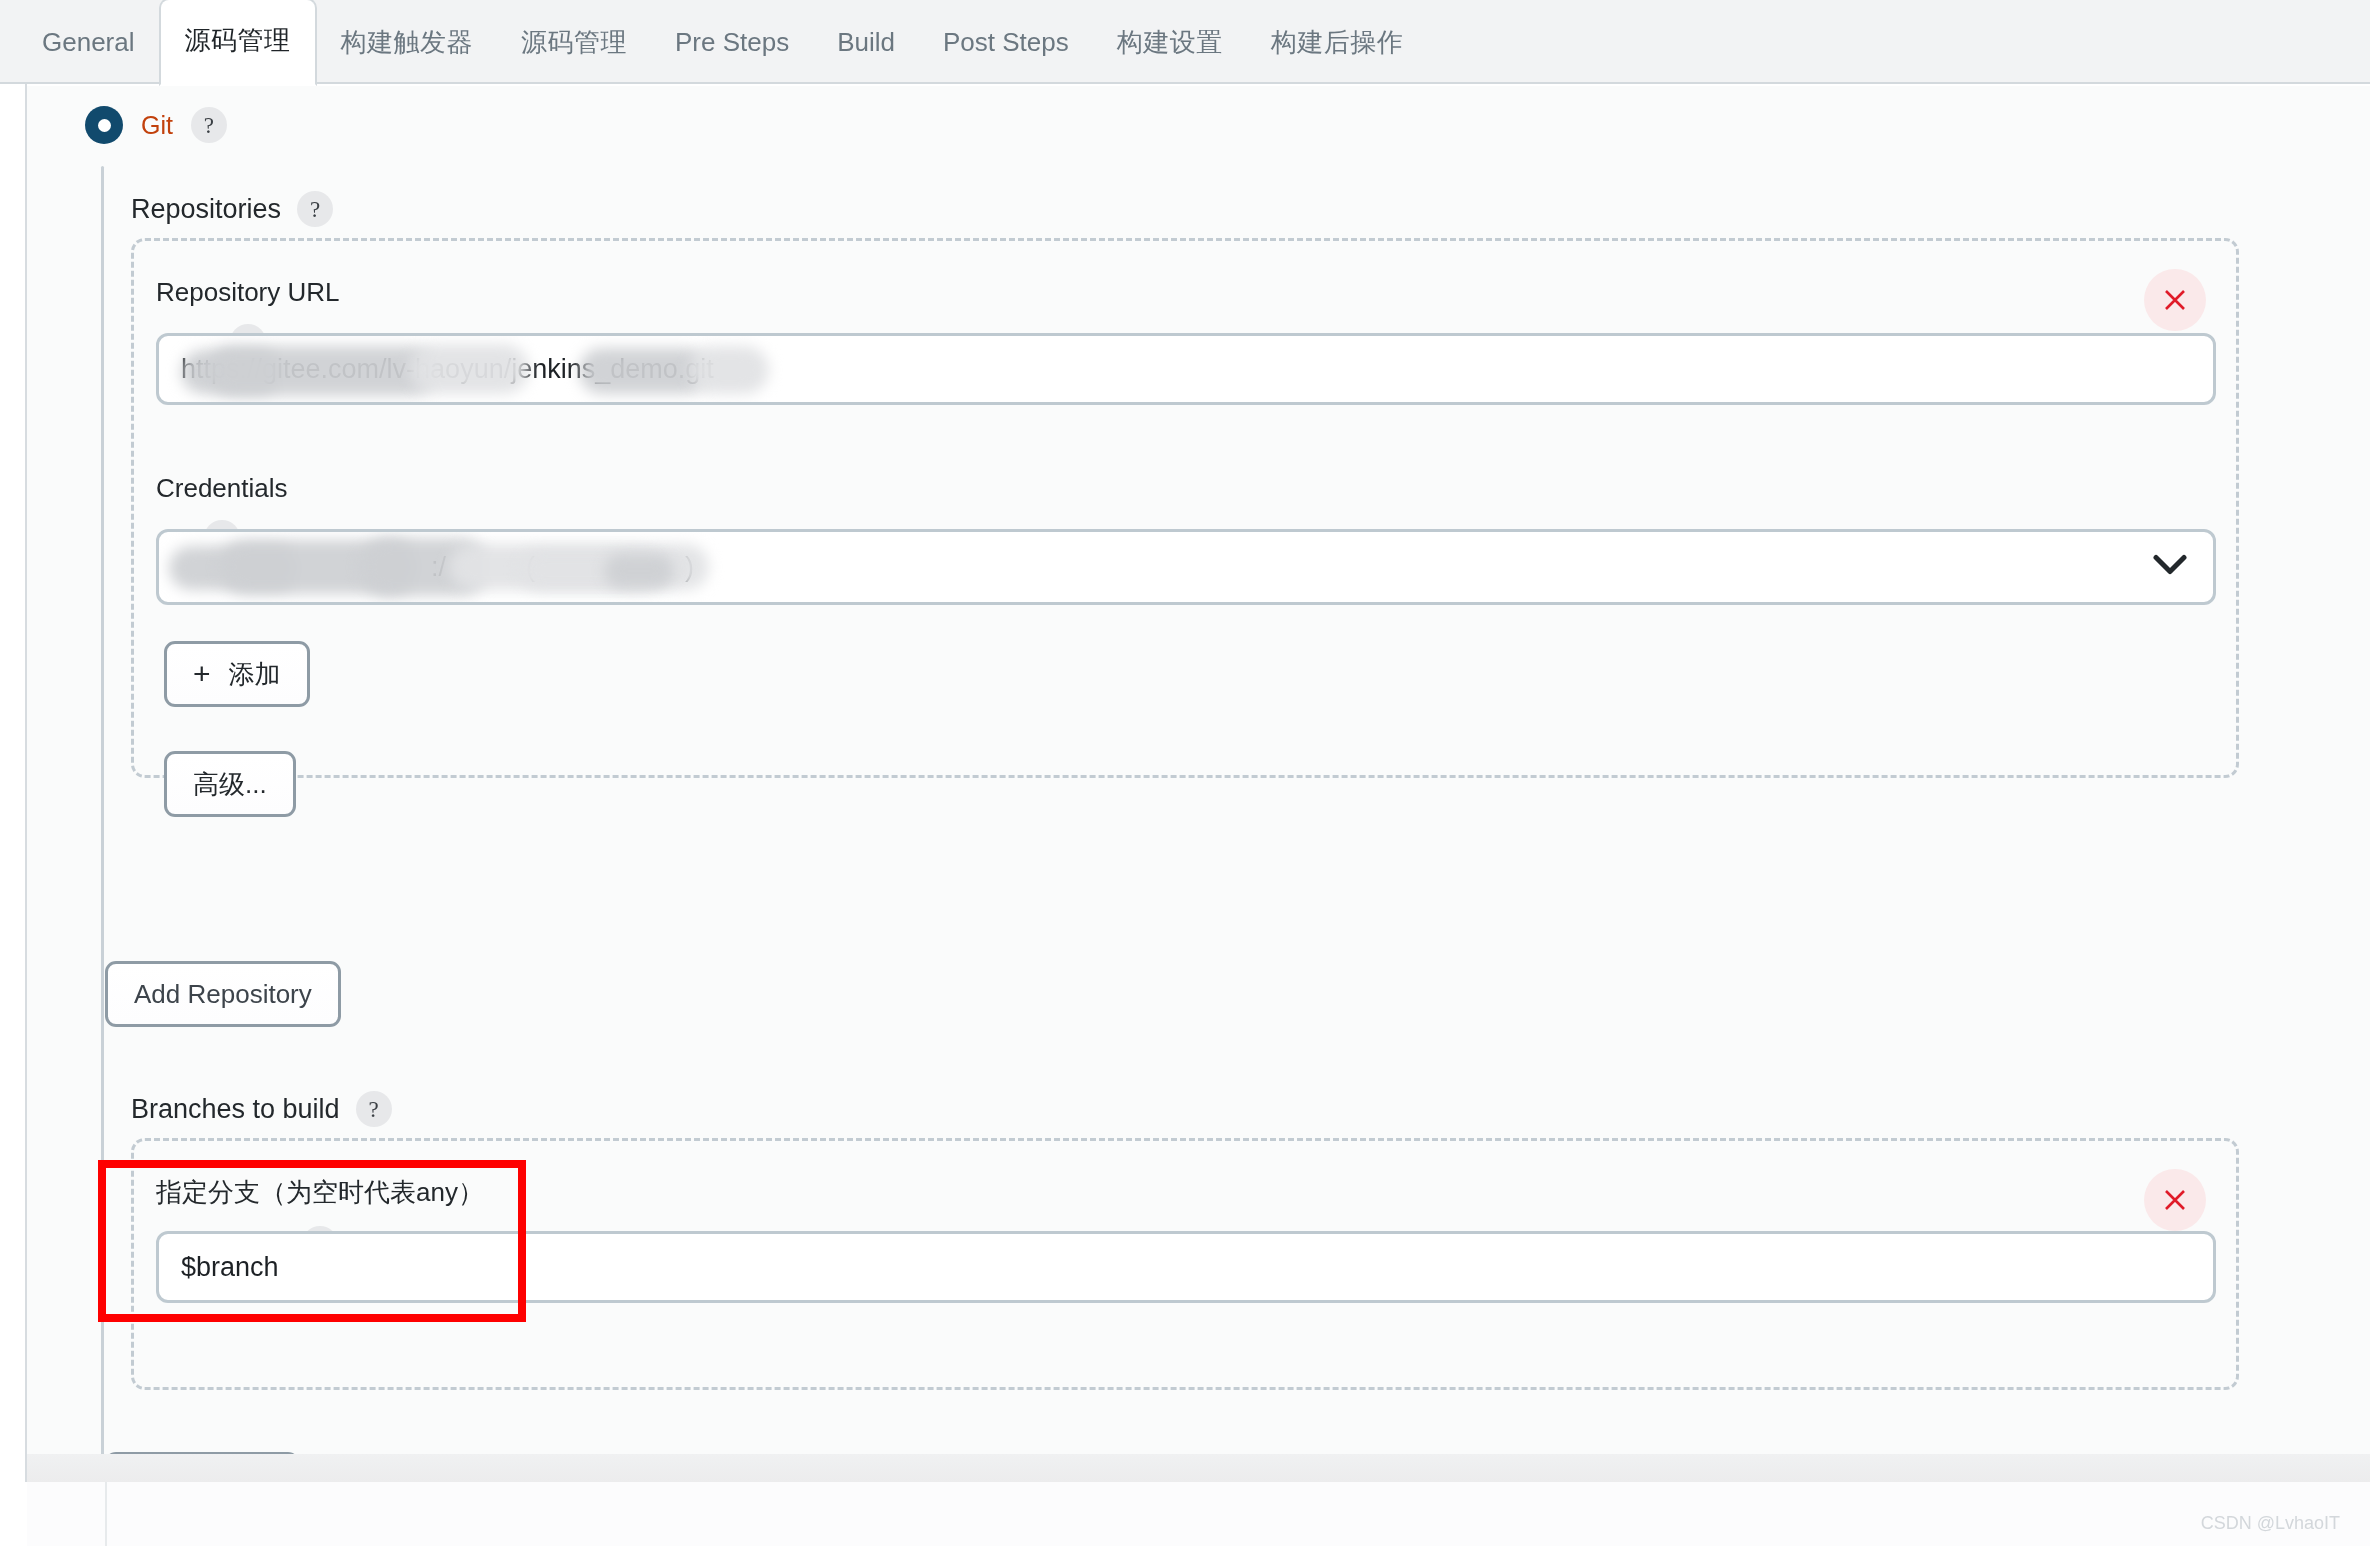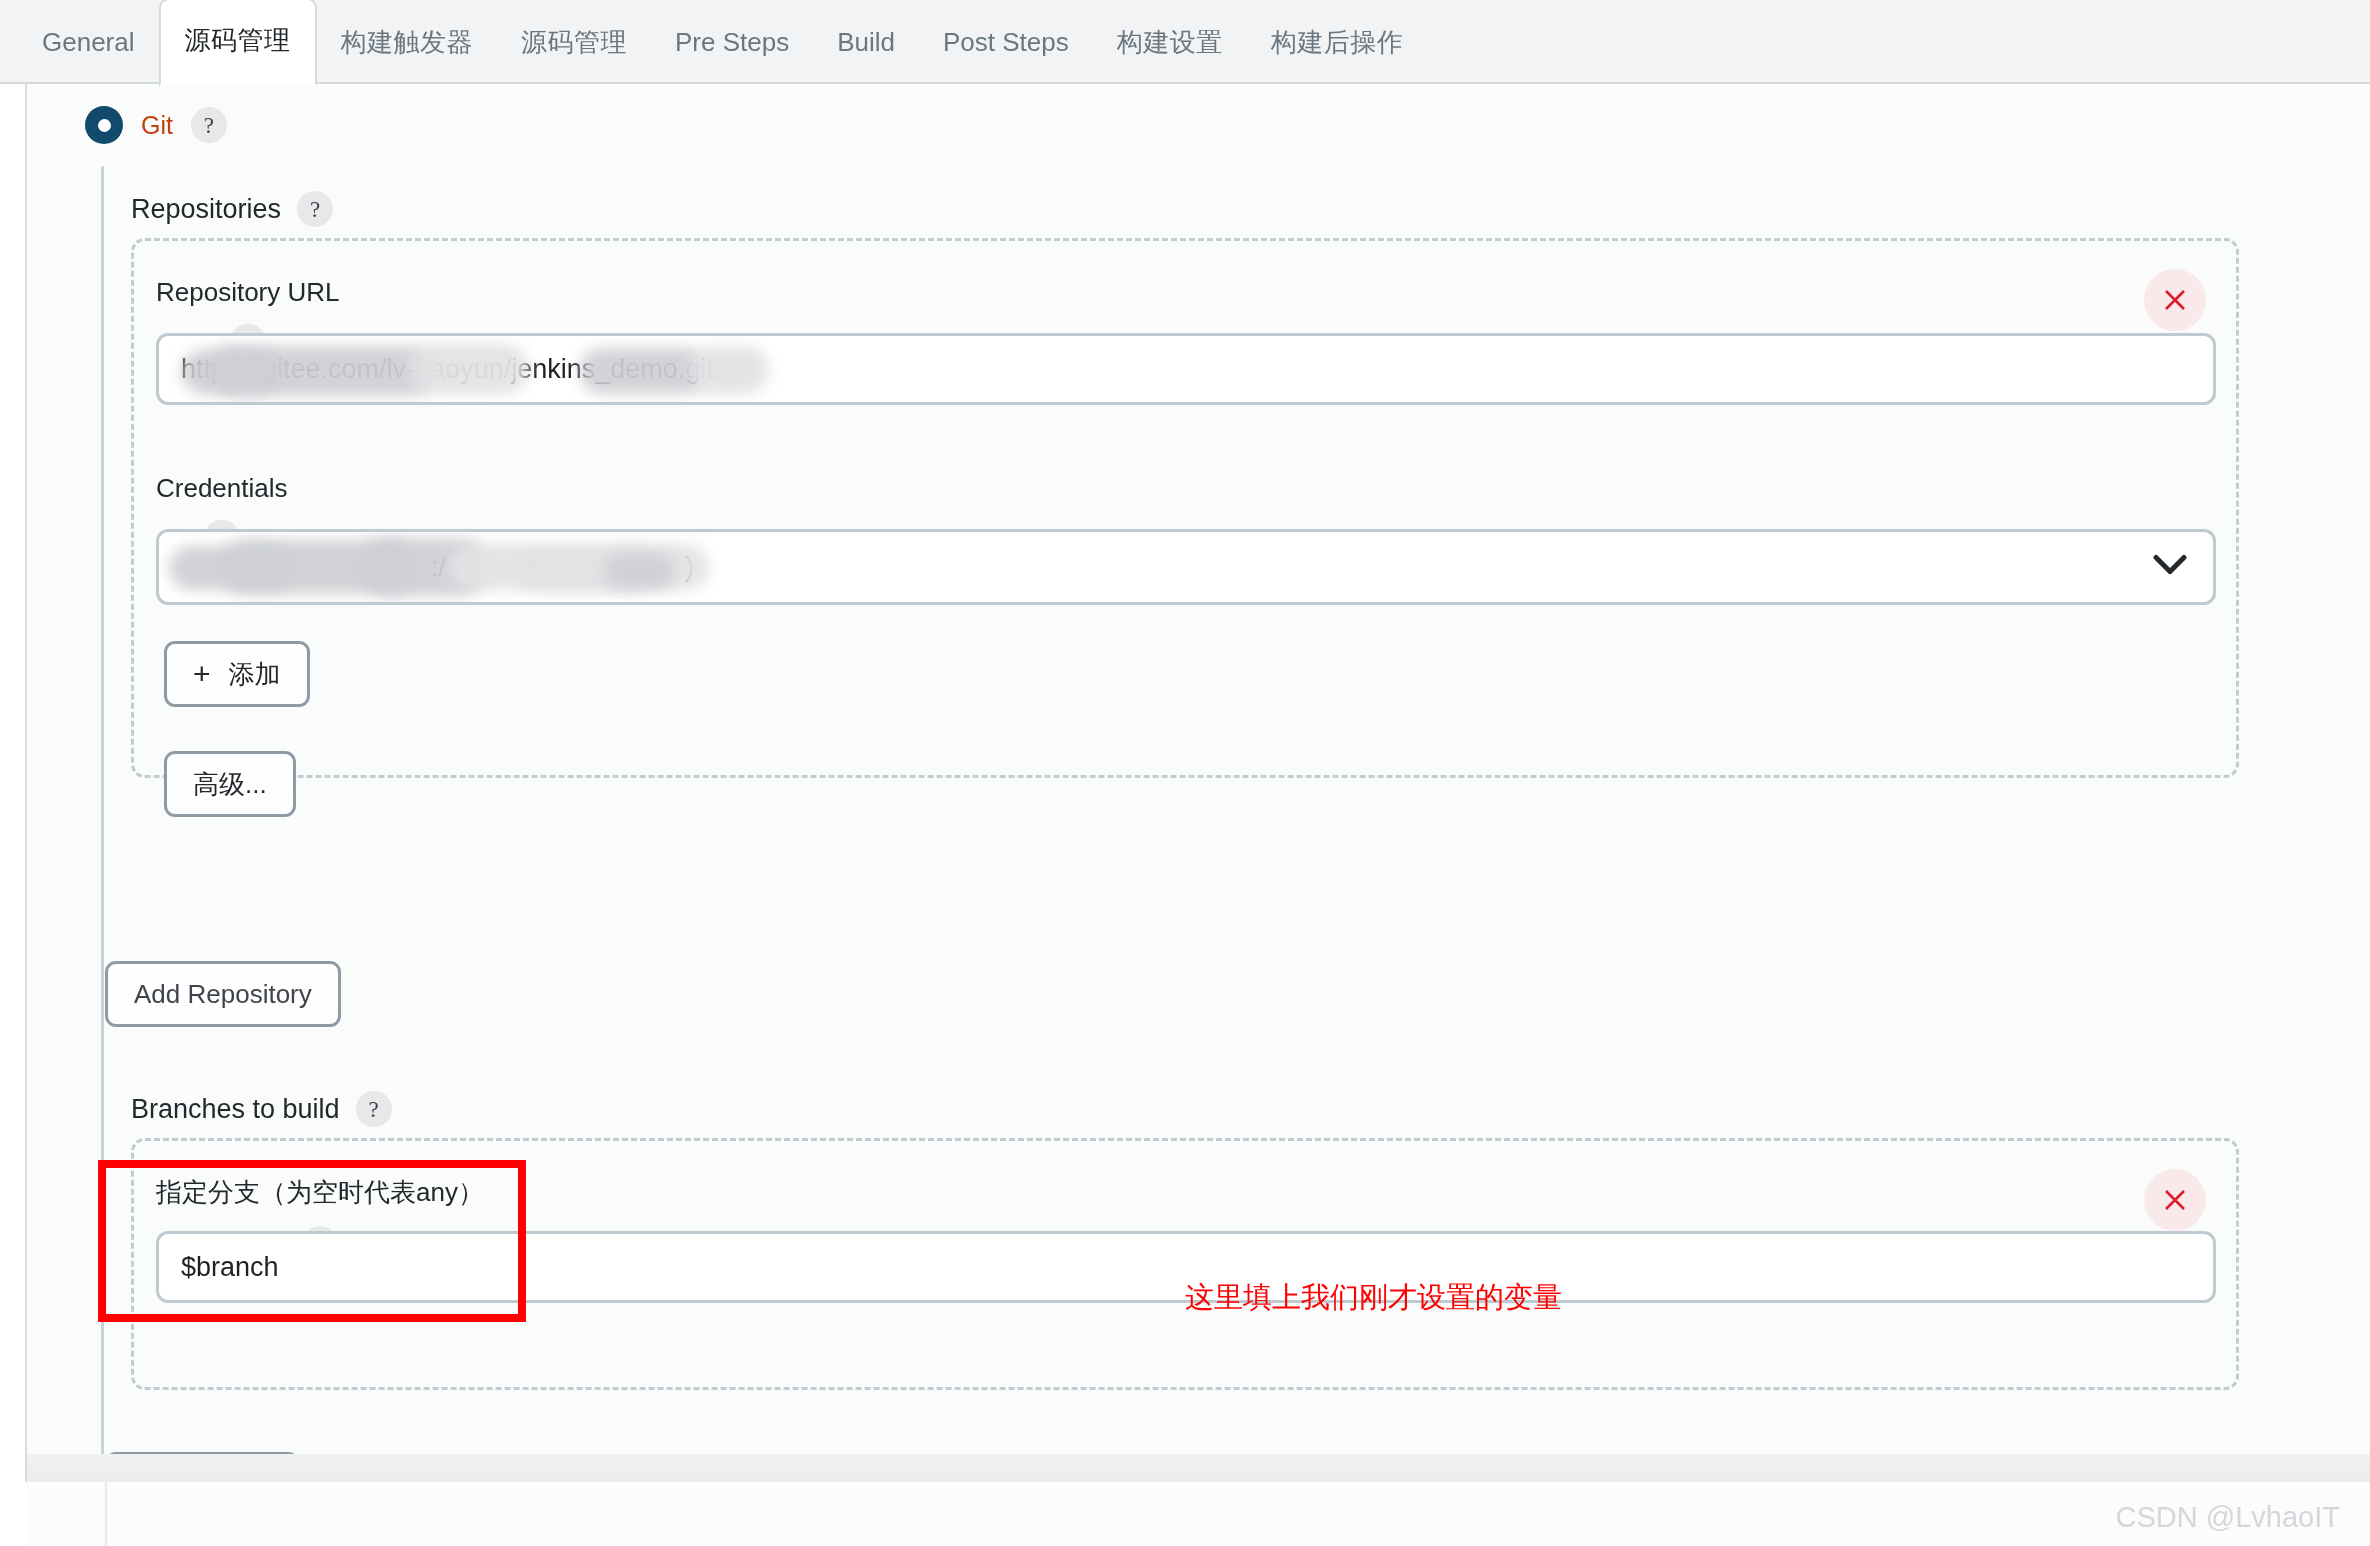--- a/index.html
+++ b/index.html
@@ -270,21 +270,21 @@
   .bottom-rail {
     position: absolute;
     left: 105px; top: 1482px;
     width: 2px; height: 64px;
     background: #e7eaec;
   }
 
   .watermark {
     position: absolute;
     right: 30px; bottom: 12px;
-    font-size: 29px;
+    font-size: 18px;
     color: #d3d7db;
     z-index: 30;
     white-space: nowrap;
   }
 </style>
 </head>
 <body>
 
 <div id="page">
 
@@ -408,20 +408,19 @@
         <span class="val">$branch</span>
       </div>
     </div>
 
     <button class="btn" style="position:absolute; left:78px; top:1366px; height:66px;">Add Branch</button>
 
   </div>
 
   <div class="hl-box" style="left:98px; top:1160px; width:428px; height:162px;"></div>
 
-  <div class="annotation" style="left:1185px; top:1278px;">这里填上我们刚才设置的变量</div>
 
   <div class="bottom-fade"></div>
   <div class="bottom-white"></div>
   <div class="bottom-rail"></div>
 
   <div class="watermark">CSDN @LvhaoIT</div>
 </div>
 
 </body></html>

